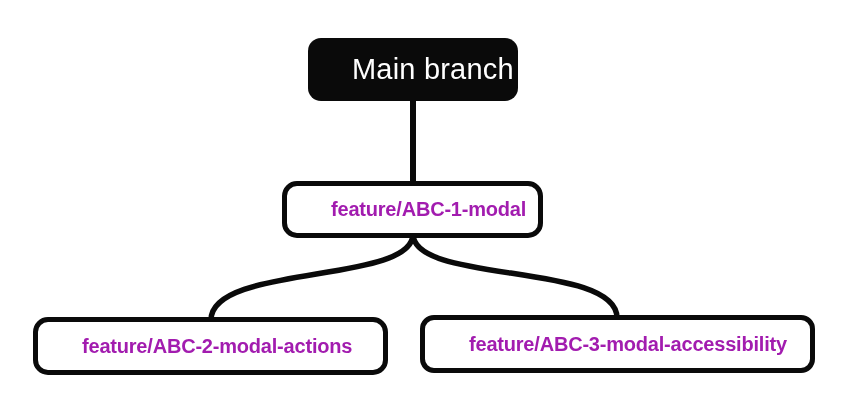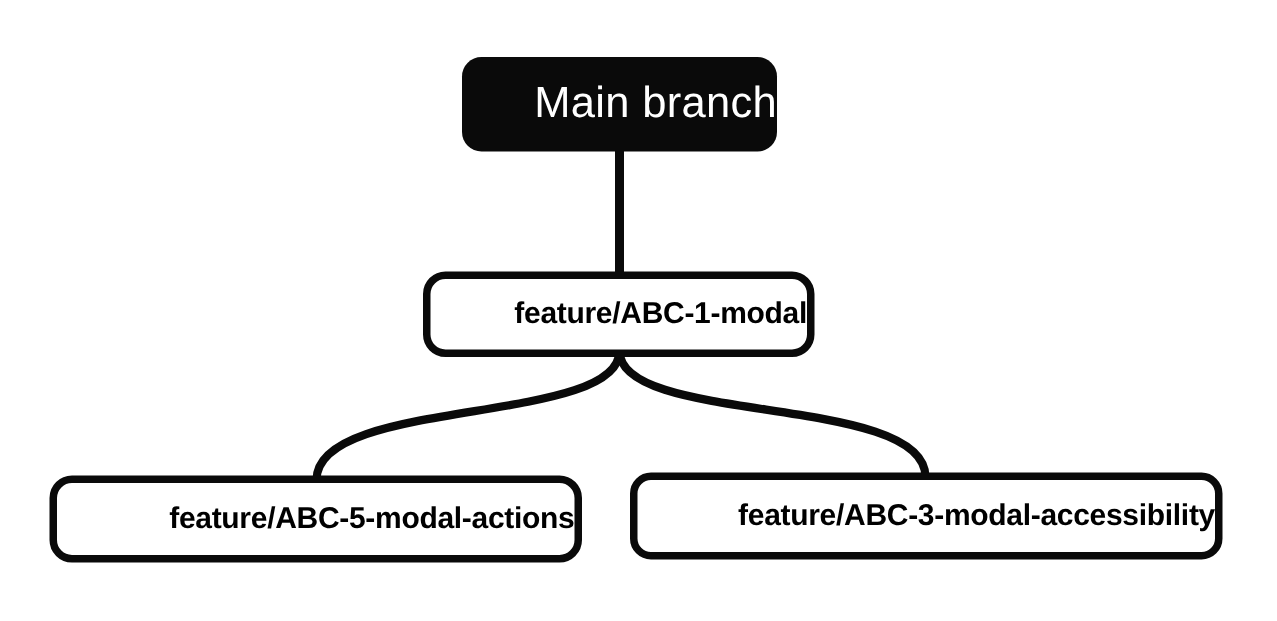--- a/index.html
+++ b/index.html
@@ -26,37 +26,37 @@
     fill: none;
     stroke: #0a0a0a;
     stroke-linecap: round;
   }
   .edge-straight { stroke-width: 6; }
   .edge-curve { stroke-width: 5.5; }
   .node {
     position: absolute;
     display: flex;
     align-items: center;
-    justify-content: flex-end;
+    justify-content: flex-start;
     box-sizing: border-box;
     text-align: center;
     white-space: nowrap;
     padding-left: 44px;
   }
   .node-dark {
     background: #0a0a0a;
     color: #ffffff;
     border-radius: 13px;
     font-size: 29px;
     font-weight: 400;
     letter-spacing: 0.2px;
   }
   .node-light {
     background: #ffffff;
-    color: #000000;
+    color: #a21caf;
     border: 5.5px solid #0a0a0a;
     border-radius: 15px;
     font-size: 20px;
     font-weight: 700;
     letter-spacing: -0.2px;
   }
   #node-root  { left: 308px; top: 38px;  width: 210px; height: 63px; }
   #node-abc1  { left: 282px; top: 181px; width: 261px; height: 57px; }
   #node-abc2  { left: 33px;  top: 317px; width: 355px; height: 58px; }
   #node-abc3  { left: 420px; top: 315px; width: 395px; height: 58px; border-radius: 14px; }
@@ -74,20 +74,20 @@
 
   <div class="node node-dark" id="node-root">
     <span>Main branch</span>
   </div>
 
   <div class="node node-light" id="node-abc1">
     <span>feature/ABC-1-modal</span>
   </div>
 
   <div class="node node-light" id="node-abc2">
-    <span>feature/ABC-5-modal-actions</span>
+    <span>feature/ABC-2-modal-actions</span>
   </div>
 
   <div class="node node-light" id="node-abc3">
     <span>feature/ABC-3-modal-accessibility</span>
   </div>
 
 </div>
 
 </body></html>

